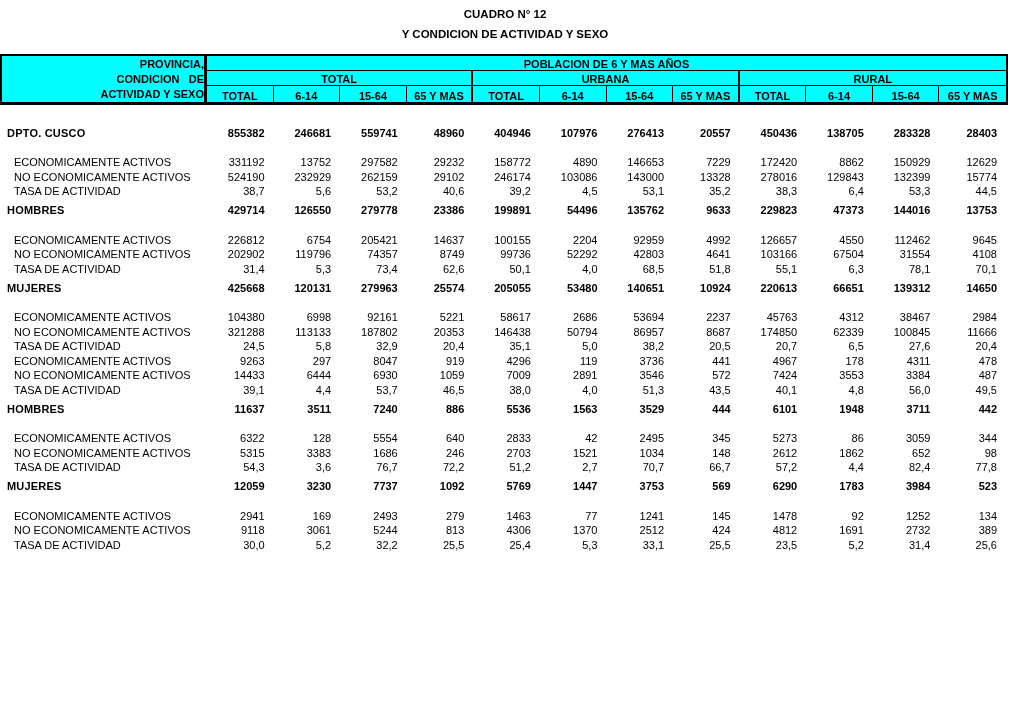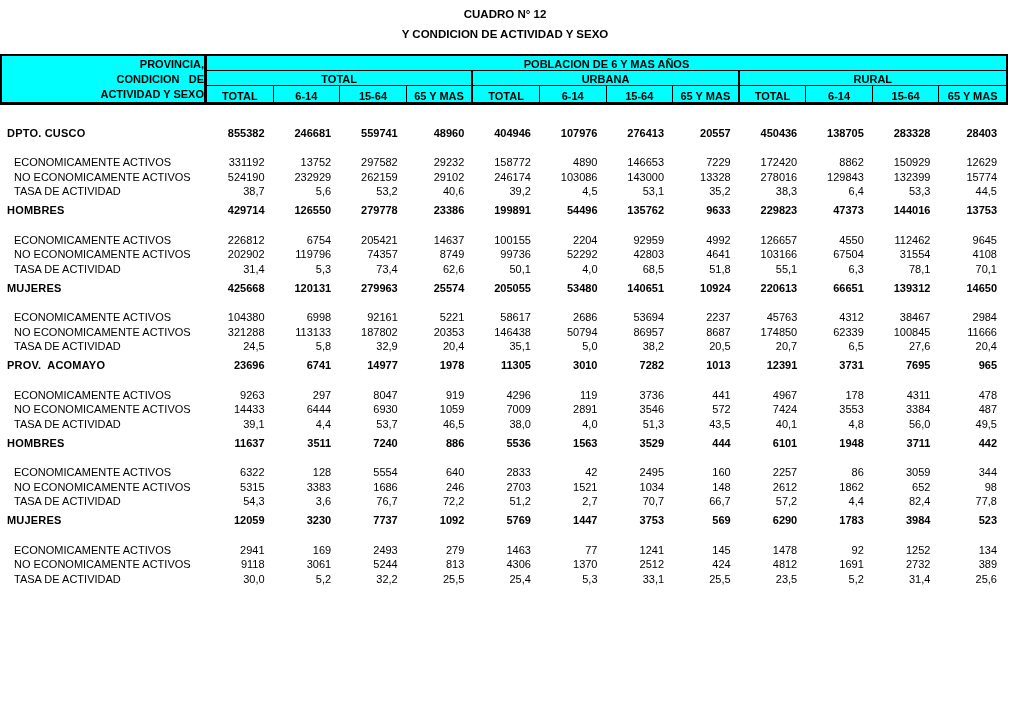--- a/index.html
+++ b/index.html
@@ -300,35 +300,20 @@
           <div class="cell num">20,4</div>
           <div class="cell num">35,1</div>
           <div class="cell num">5,0</div>
           <div class="cell num">38,2</div>
           <div class="cell num">20,5</div>
           <div class="cell num">20,7</div>
           <div class="cell num">6,5</div>
           <div class="cell num">27,6</div>
           <div class="cell num">20,4</div>
         </div>
-        <div class="row section-row">
-          <div class="cell lbl">PROV.  ACOMAYO</div>
-          <div class="cell num">23696</div>
-          <div class="cell num">6741</div>
-          <div class="cell num">14977</div>
-          <div class="cell num">1978</div>
-          <div class="cell num">11305</div>
-          <div class="cell num">3010</div>
-          <div class="cell num">7282</div>
-          <div class="cell num">1013</div>
-          <div class="cell num">12391</div>
-          <div class="cell num">3731</div>
-          <div class="cell num">7695</div>
-          <div class="cell num">965</div>
-        </div>
         <div class="row detail-row">
           <div class="cell lbl">ECONOMICAMENTE ACTIVOS</div>
           <div class="cell num">9263</div>
           <div class="cell num">297</div>
           <div class="cell num">8047</div>
           <div class="cell num">919</div>
           <div class="cell num">4296</div>
           <div class="cell num">119</div>
           <div class="cell num">3736</div>
           <div class="cell num">441</div>
@@ -384,22 +369,22 @@
         </div>
         <div class="row detail-row">
           <div class="cell lbl">ECONOMICAMENTE ACTIVOS</div>
           <div class="cell num">6322</div>
           <div class="cell num">128</div>
           <div class="cell num">5554</div>
           <div class="cell num">640</div>
           <div class="cell num">2833</div>
           <div class="cell num">42</div>
           <div class="cell num">2495</div>
-          <div class="cell num">160</div>
-          <div class="cell num">2257</div>
+          <div class="cell num">345</div>
+          <div class="cell num">5273</div>
           <div class="cell num">86</div>
           <div class="cell num">3059</div>
           <div class="cell num">344</div>
         </div>
         <div class="row detail-row">
           <div class="cell lbl">NO ECONOMICAMENTE ACTIVOS</div>
           <div class="cell num">5315</div>
           <div class="cell num">3383</div>
           <div class="cell num">1686</div>
           <div class="cell num">246</div>

